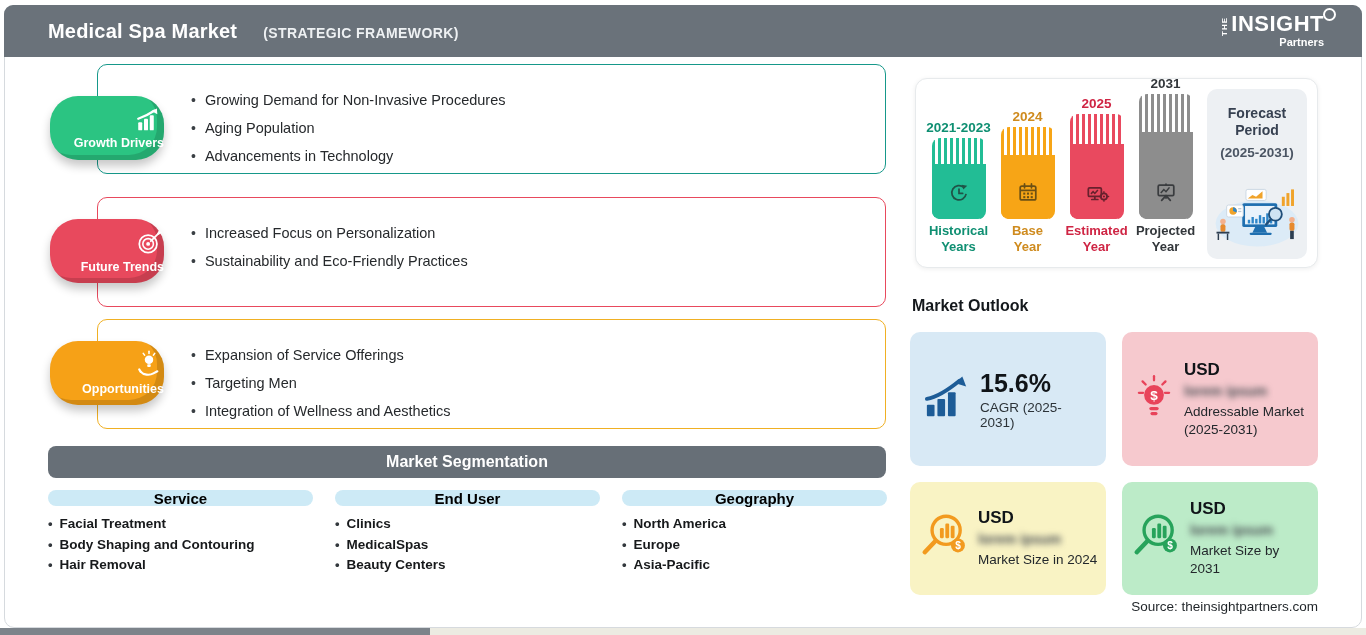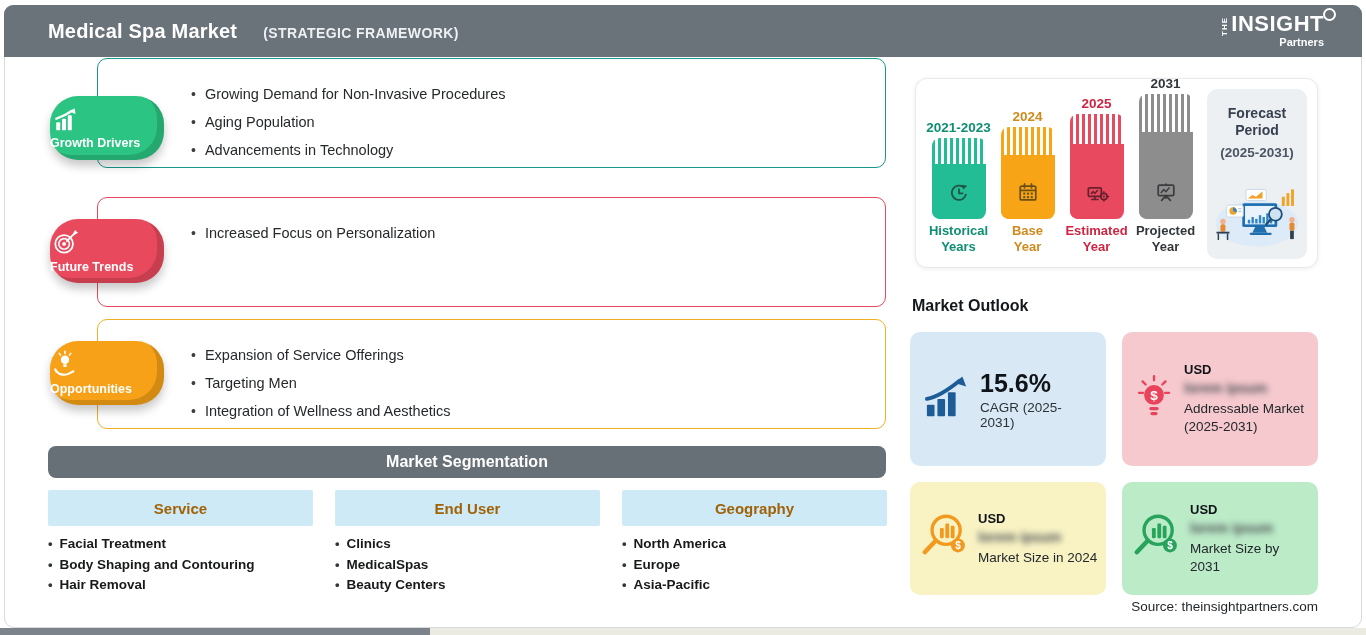--- a/index.html
+++ b/index.html
@@ -32,47 +32,47 @@
                border:2.5px solid #fff; border-radius:50%; }
   .logo-partners { font-size:11px; font-weight:bold; text-align:right; margin-top:1px; }
   
   .fw-box {
     position:absolute; left:97px; width:789px; height:110px;
     background:#fff; border-radius:10px; border:1.6px solid;
   }
   .fw-box ul { list-style:none; padding:21px 10px 0 93px; }
   .fw-box li { font-size:14.5px; color:#26292c; line-height:28px; display:flex; align-items:baseline; }
   .fw-box li::before { content:"•"; color:#3a3f44; margin-right:9px; font-size:14px; }
-  .box-growth   { top:58px;  border-color:#16988a; }
+  .box-growth   { top:64px;  border-color:#16988a; }
   .box-trends   { top:197px; border-color:#e8495d; }
   .box-opps     { top:319px; border-color:#f0b023; }
   .pill {
     position:absolute; left:50px; width:114px; height:64px; border-radius:28px;
-    display:flex; flex-direction:column; align-items:flex-start; justify-content:center;
+    display:flex; flex-direction:column; align-items:flex-end; justify-content:center;
     color:#fff; z-index:3;
     box-shadow:inset -7px -5px 0 rgba(0,0,0,.14), 0 6px 10px rgba(0,0,0,.22);
   }
   .pill-growth { top:96px;  background:#2bc482; }
   .pill-trends { top:219px; background:#e8495d; }
   .pill-opps   { top:341px; background:#f6a117; }
   .pill-label { font-size:12.5px; font-weight:bold; margin-top:2px; }
   .pill svg { display:block; }
   
   .seg-bar {
     position:absolute; left:48px; top:446px; width:838px; height:32px;
     background:#676f77; border-radius:8px; color:#fff;
     display:flex; align-items:center; justify-content:center;
     font-size:16px; font-weight:bold;
   }
   .seg-col { position:absolute; top:490px; width:265px; }
   .seg-col-1 { left:48px; } .seg-col-2 { left:335px; } .seg-col-3 { left:622px; }
   .seg-head {
-    height:36px; background:#cdeaf6; border-radius:2px;
+    height:16px; background:#cdeaf6; border-radius:10px;
     display:flex; align-items:center; justify-content:center;
-    font-size:15px; font-weight:bold; color:#a16207;
+    font-size:15px; font-weight:bold; color:#000000;
   }
   .seg-col ul { list-style:none; margin-top:8px;font-weight:bold; }
   .seg-col li { font-size:13.5px; color:#17191b; line-height:20.5px; display:flex; align-items:baseline; }
   .seg-col li::before { content:"•"; color:#33383d; margin-right:7px; font-size:13px; }
   
   .timeline {
     position:absolute; left:915px; top:78px; width:403px; height:190px;
     background:#fff; border:1px solid #e7eaec; border-radius:12px;
     box-shadow:0 1px 5px rgba(0,0,0,.07);
   }
@@ -109,21 +109,21 @@
   .forecast-illu { position:absolute; bottom:5px; left:4px; }
   
   .outlook-title { position:absolute; left:912px; top:297px; font-size:16px; font-weight:bold; color:#14181c; }
   .card { position:absolute; border-radius:10px; display:flex; align-items:center; }
   .card-blue   { left:910px;  top:332px; width:196px; height:134px; background:#d8e9f5; padding:0 10px 0 14px; gap:10px; }
   .card-pink   { left:1122px; top:332px; width:196px; height:134px; background:#f6c9ce; padding:0 8px 0 10px; gap:8px; }
   .card-yellow { left:910px;  top:482px; width:196px; height:113px; background:#f9f3c4; padding:0 8px 0 8px; gap:6px; }
   .card-green  { left:1122px; top:482px; width:196px; height:113px; background:#bcebc8; padding:0 8px 0 8px; gap:6px; }
   .card-value { font-size:25px; font-weight:bold; color:#101418; line-height:28px; }
   .card-sub { font-size:13.5px; color:#2c3338; margin-top:3px; }
-  .card-head { font-size:13px; font-weight:bold; color:#101418; }
+  .card-head { font-size:17px; font-weight:bold; color:#101418; }
   .card-blur { font-size:14px; font-weight:bold; color:#4a4f54; filter:blur(3.2px); margin:3px 0 4px; }
   .card-label { font-size:13.5px; color:#23282c; line-height:18px; }
   .source {
     position:absolute; left:912px; top:599px; width:406px;
     text-align:right; font-size:13.5px; color:#1f2428;
   }
   
   .footer-strip { position:absolute; left:0; right:0; bottom:0; height:7px; display:flex; }
   .footer-strip .f-left  { width:430px; background:#7c838a; }
   .footer-strip .f-right { flex:1; background:#ecebe2; }
@@ -164,20 +164,21 @@
       <path d="M7 13 C13 11 19 8 25 4" stroke="#fff" stroke-width="2.6" fill="none" stroke-linecap="round"></path>
       <polygon points="28,1.5 28.5,8 21.8,4.2" fill="#fff"></polygon>
     </svg>
   </span>
   <span class="pill-label">Growth Drivers</span>
 </div>
 
 <div class="fw-box box-trends">
   <ul>
     <li>Increased Focus on Personalization</li>
+    <li>Sustainability and Eco-Friendly Practices</li>
   </ul>
 </div>
 <div class="pill pill-trends">
   <span>
     <svg width="30" height="30" viewBox="0 0 34 34">
       <circle cx="16" cy="18" r="10" stroke="#fff" stroke-width="2" fill="none"></circle>
       <circle cx="16" cy="18" r="6" stroke="#fff" stroke-width="1.8" fill="none"></circle>
       <circle cx="16" cy="18" r="2.2" fill="#fff"></circle>
       <line x1="19" y1="15" x2="27" y2="7" stroke="#fff" stroke-width="2" stroke-linecap="round"></line>
       <path d="M27 7 l1.8 -3.4 M27 7 l3.4 -1.8" stroke="#fff" stroke-width="2" stroke-linecap="round" fill="none"></path>

